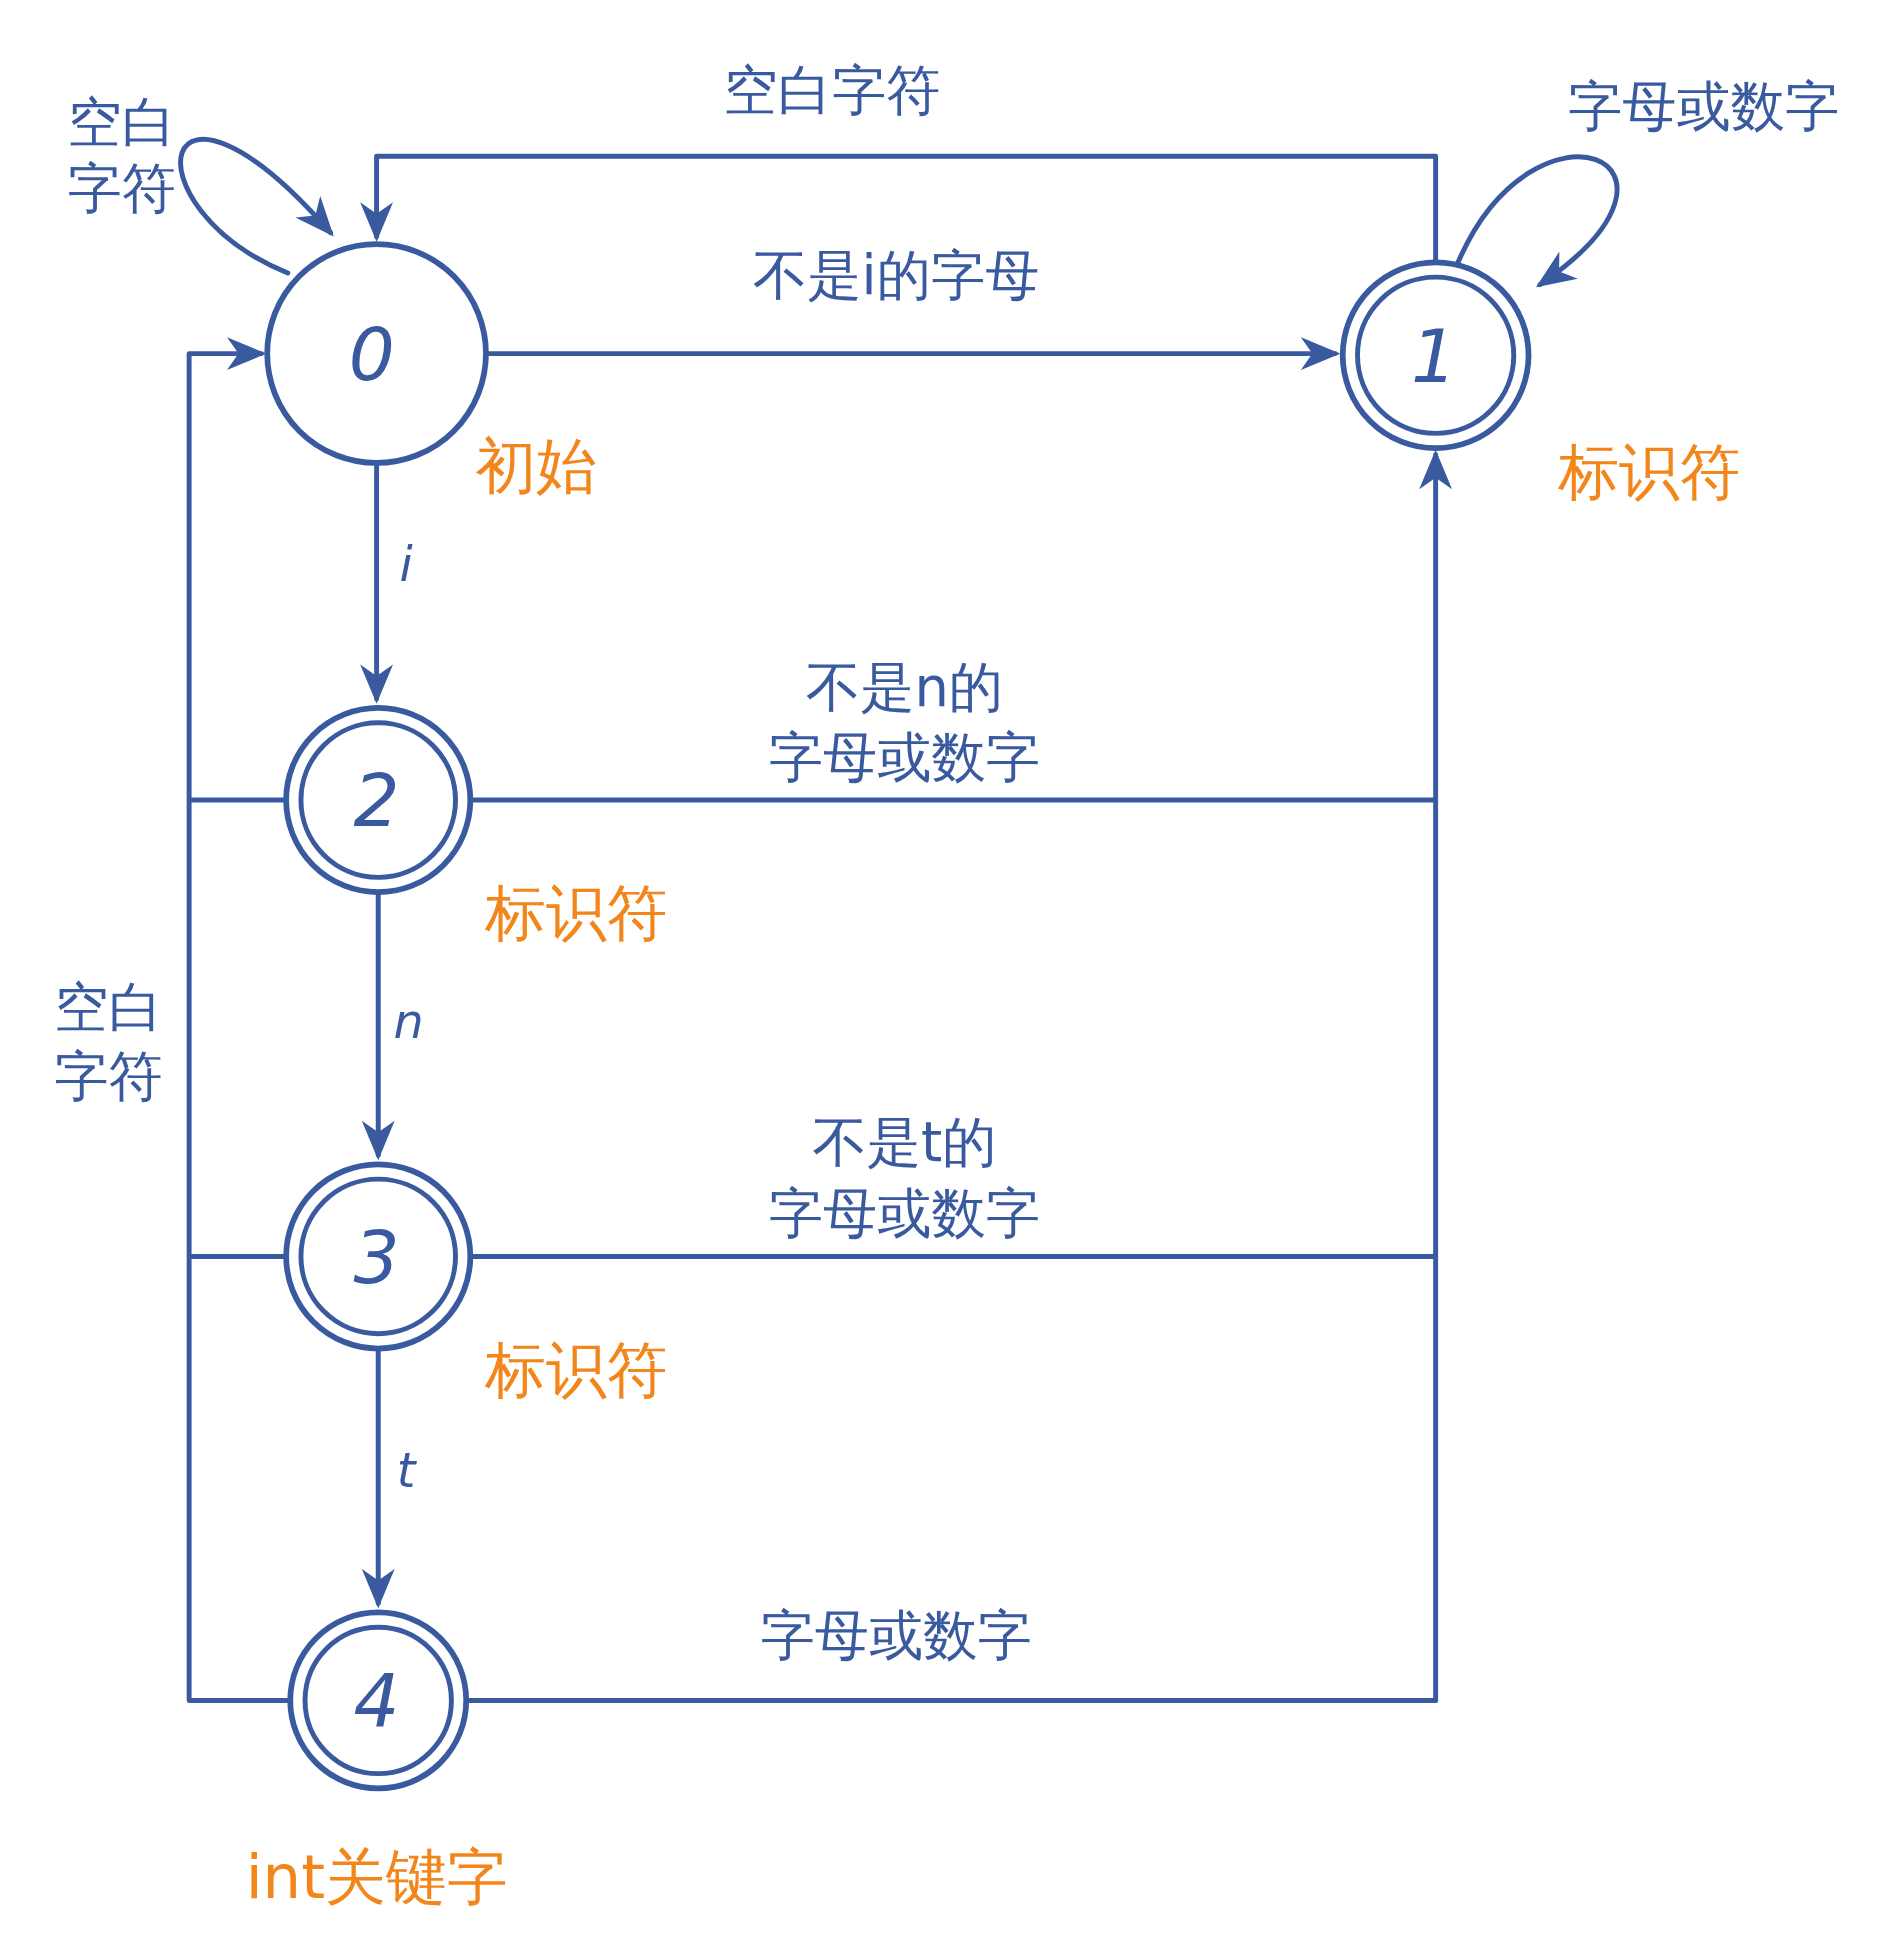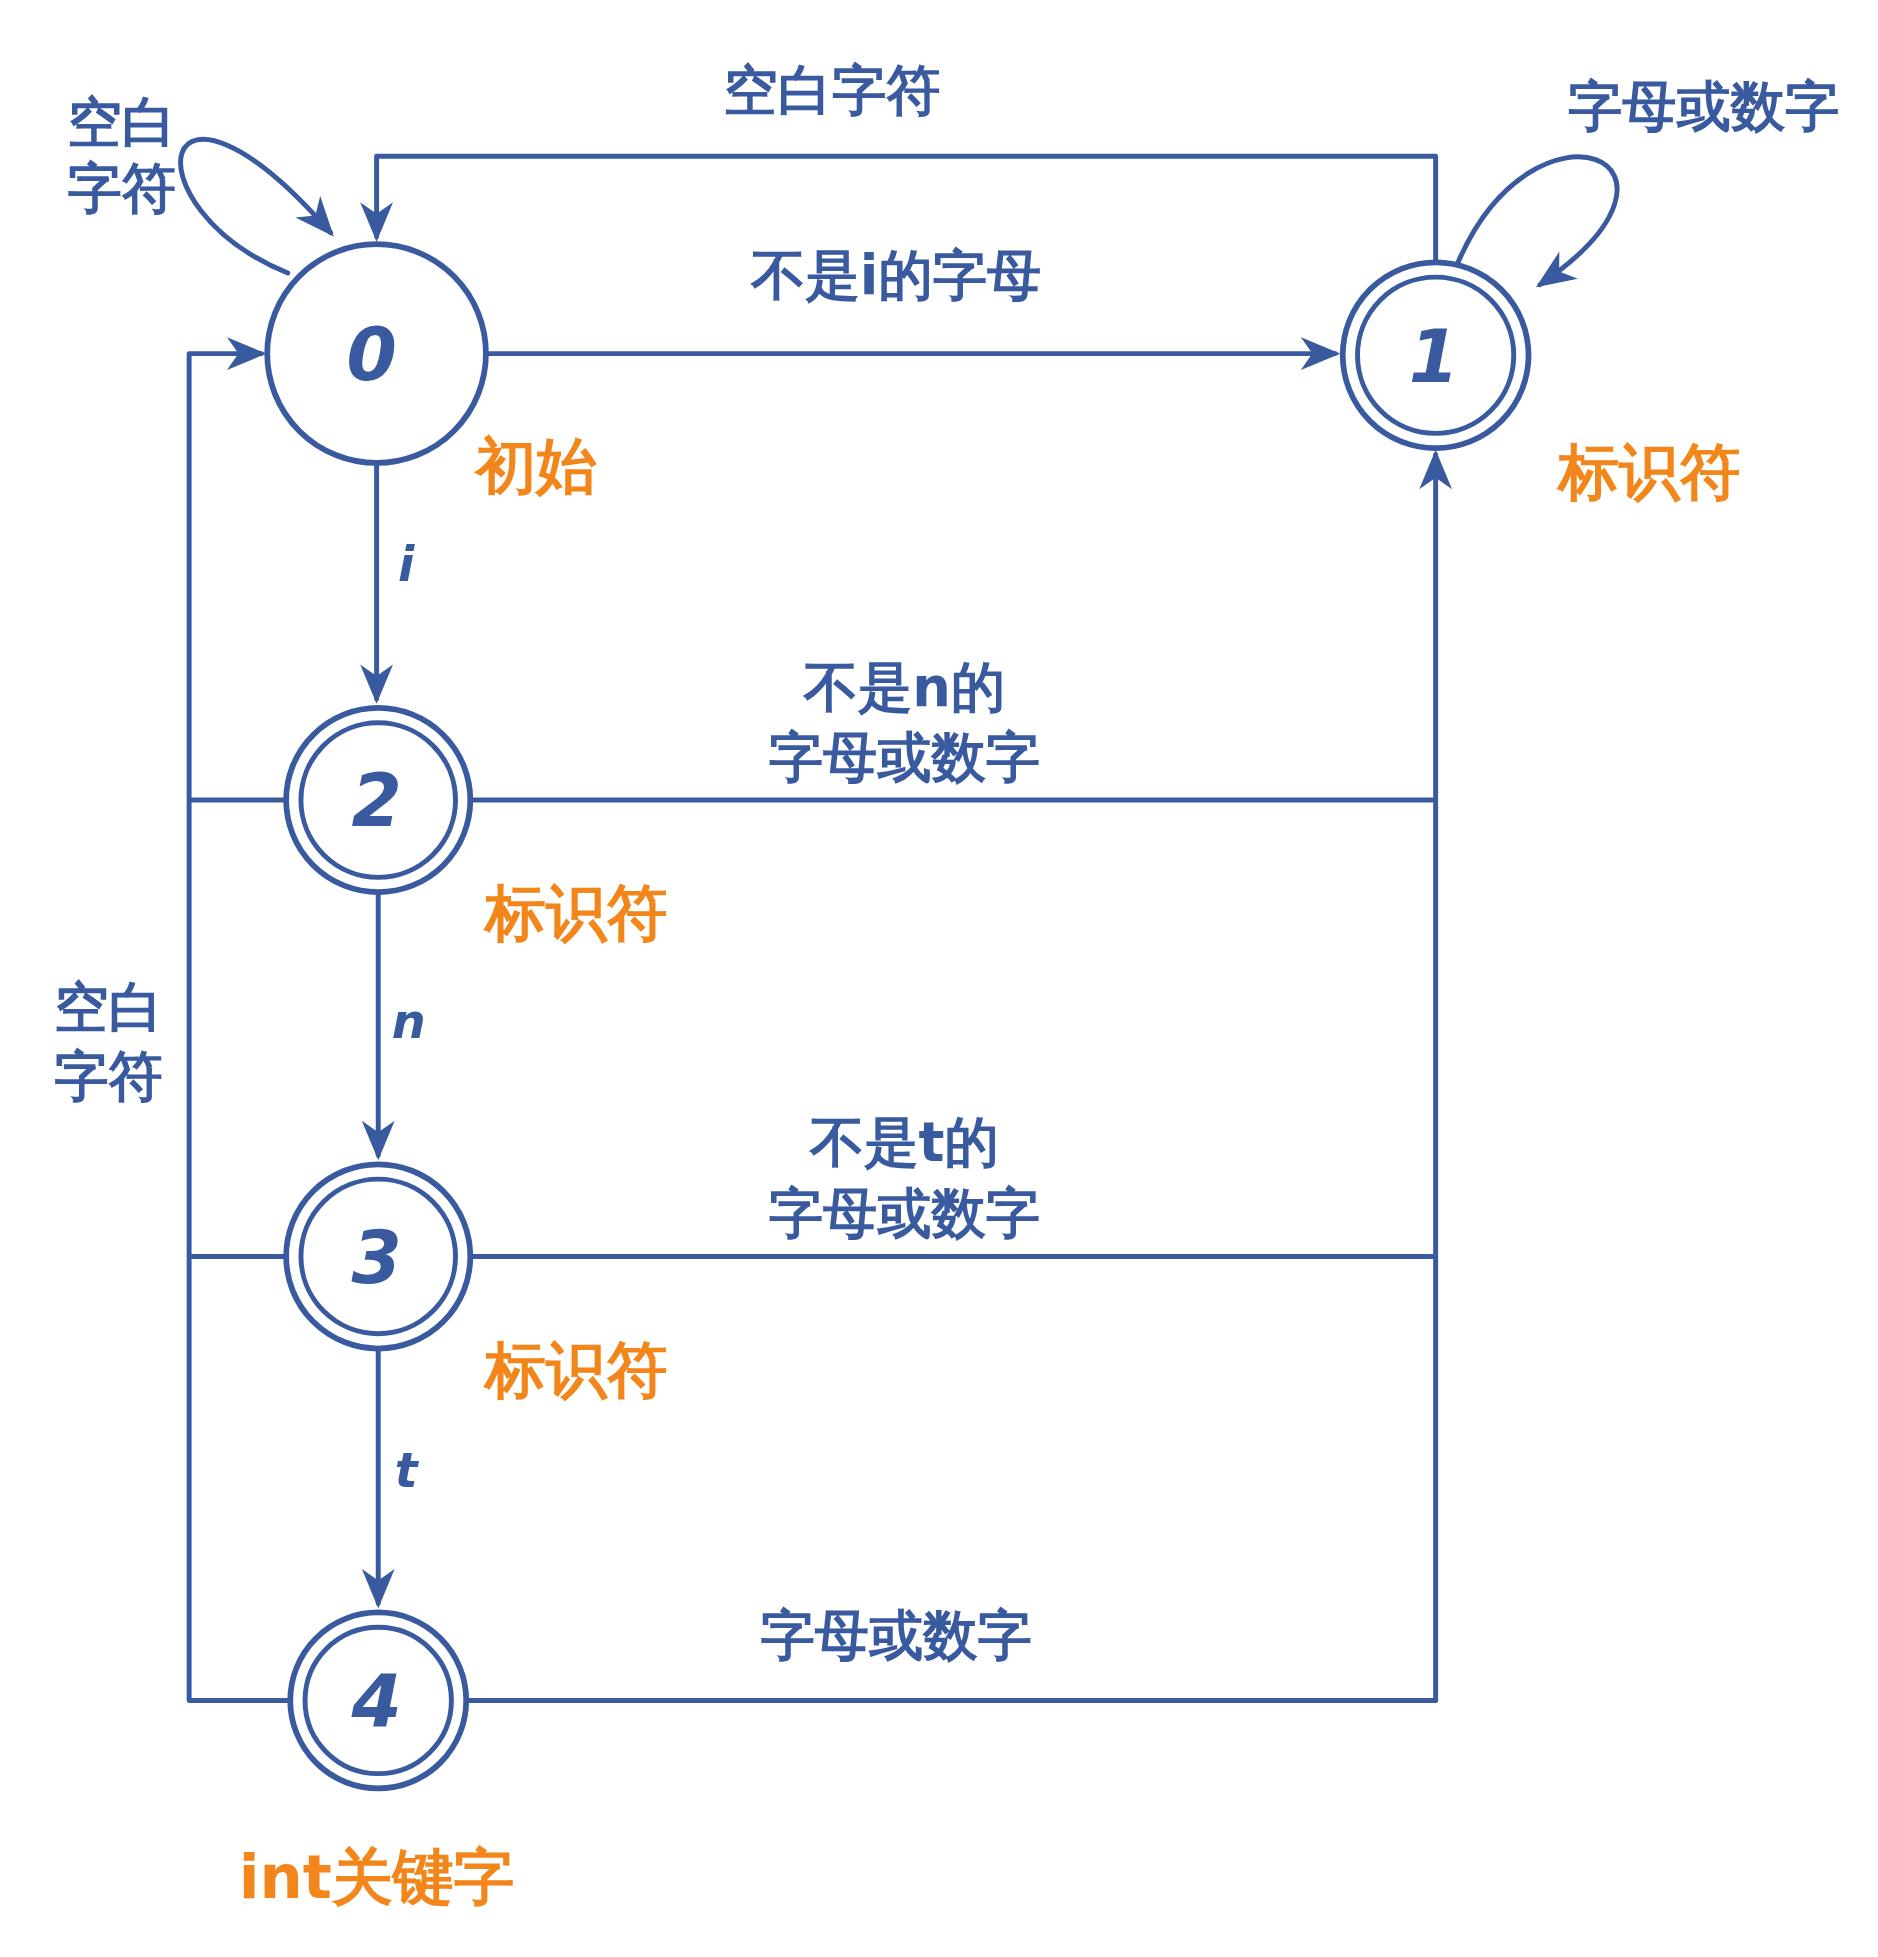--- a/index.html
+++ b/index.html
@@ -2,21 +2,21 @@
 <html style="--line: #3a5aa0; --accent: #f2861b; --bg: #ffffff;font-size:13px"><head>
 <meta charset="utf-8">
 <style>
   :root{
     --line:#3a5aa0;
     --accent:#f2861b;
     --bg:#ffffff;
   }
   html,body{margin:0;padding:0;background:var(--bg);}
   body{font-family:"DejaVu Sans",sans-serif;}
-  .diagram-wrap{width:1878px;height:1957px;background:var(--bg);font-weight:bold;}
+  .diagram-wrap{width:1878px;height:1957px;background:var(--bg);}
   svg{display:block;}
   .edge{stroke:var(--line);stroke-width:6;fill:none;stroke-linecap:round;stroke-linejoin:round;}
   .node{stroke:var(--line);stroke-width:7;fill:var(--bg);}
   .node-inner{stroke:var(--line);stroke-width:6;fill:none;}
   .arrowhead{fill:var(--line);}
   .edge-lbl{fill:var(--line);font-size:66px;font-family:"DejaVu Sans",sans-serif;}
   .edge-lbl-char{fill:var(--line);font-size:58px;font-style:italic;font-family:"DejaVu Sans",sans-serif;}
   .state-num{fill:var(--line);font-size:88px;font-style:italic;font-family:"DejaVu Sans",sans-serif;}
   .ann{fill:var(--accent);font-size:74px;font-family:"DejaVu Sans",sans-serif;}
   .mid{text-anchor:middle;}

